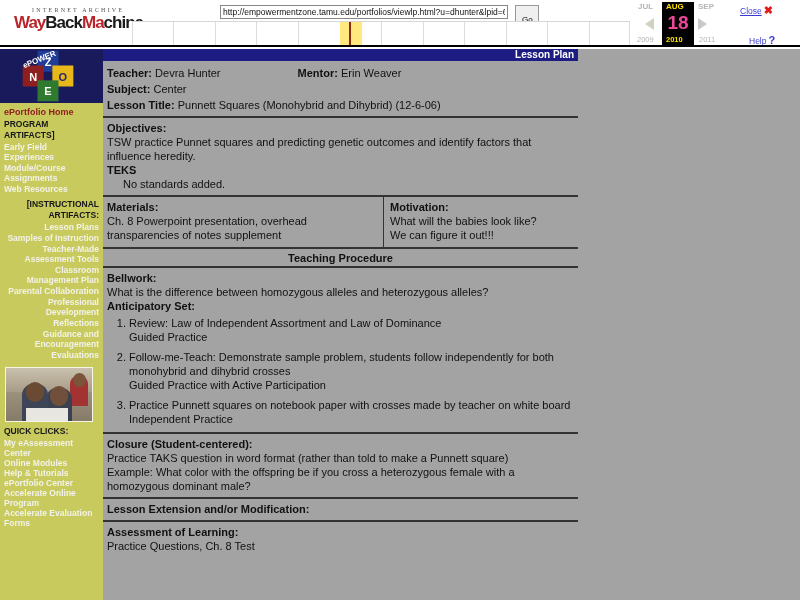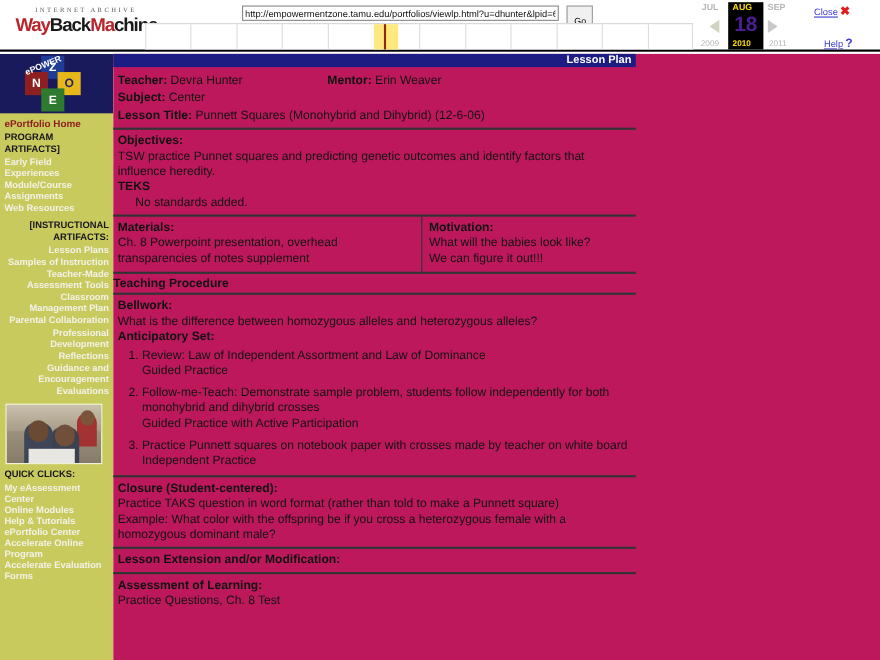--- a/index.html
+++ b/index.html
@@ -106,21 +106,21 @@
   .wm-m.prev { left: 2px; }
   .wm-m.cur  { left: 30px; color: #ffe000; }
   .wm-m.next { left: 62px; }
   #wm-cur-col {
     position: absolute; left: 26px; top: 0;
     width: 32px; height: 44px; background: #000;
   }
   #wm-day {
     position: absolute; left: 26px; top: 10px;
     width: 32px; text-align: center;
-    font-size: 19px; font-weight: bold; color: #4c1d95;
+    font-size: 19px; font-weight: bold; color: #ec4899;
     line-height: 21px;
   }
   .wm-yrow { position: absolute; top: 33px; width: 92px; height: 11px; }
   .wm-y { position: absolute; font-size: 7.5px; color: #b5b5b5; }
   .wm-y.prev { left: 1px; }
   .wm-y.cur  { left: 30px; color: #ffe000; font-weight: bold; }
   .wm-y.next { left: 63px; }
   .wm-arrow {
     position: absolute; top: 16px; width: 0; height: 0;
     border-top: 6px solid transparent; border-bottom: 6px solid transparent;
@@ -231,21 +231,21 @@
   }
   .sb-qitem {
     color: #f2f2e8; font-weight: bold; font-size: 8.5px;
     line-height: 10px; padding: 0 4px; cursor: pointer;
   }
 
   
   #content {
     position: absolute; left: 103px; top: 0;
     width: 697px; height: 551px;
-    background: #be185d;
+    background: #a3a3a3;
     font-size: 11px; color: #111;
   }
   #lp-title-bar {
     width: 475px; height: 12px;
     background: #1c1c82;
     color: #ffffff;
     font-size: 10px; font-weight: bold;
     text-align: right;
     padding-right: 4px;
     line-height: 12px;
@@ -267,21 +267,21 @@
   #mat-mot {
     display: flex; width: 475px;
     border-top: 2px solid #333;
   }
   #mat-cell { width: 281px; padding: 3px 4px 5px 4px; border-right: 1px solid #333; }
   #mot-cell { width: 194px; padding: 3px 4px 5px 6px; }
 
   #teaching-proc {
     width: 475px;
     border-top: 2px solid #333;
-    text-align: left;
+    text-align: center;
     font-weight: bold;
     padding: 3px 0 2px 0;
   }
 
   ol.lesson-list {
     margin: 3px 0 0 0; padding-left: 22px;
   }
   ol.lesson-list > li { margin-bottom: 6px; line-height: 14px; }
   ol.lesson-list > li:last-child { margin-bottom: 2px; }
 

